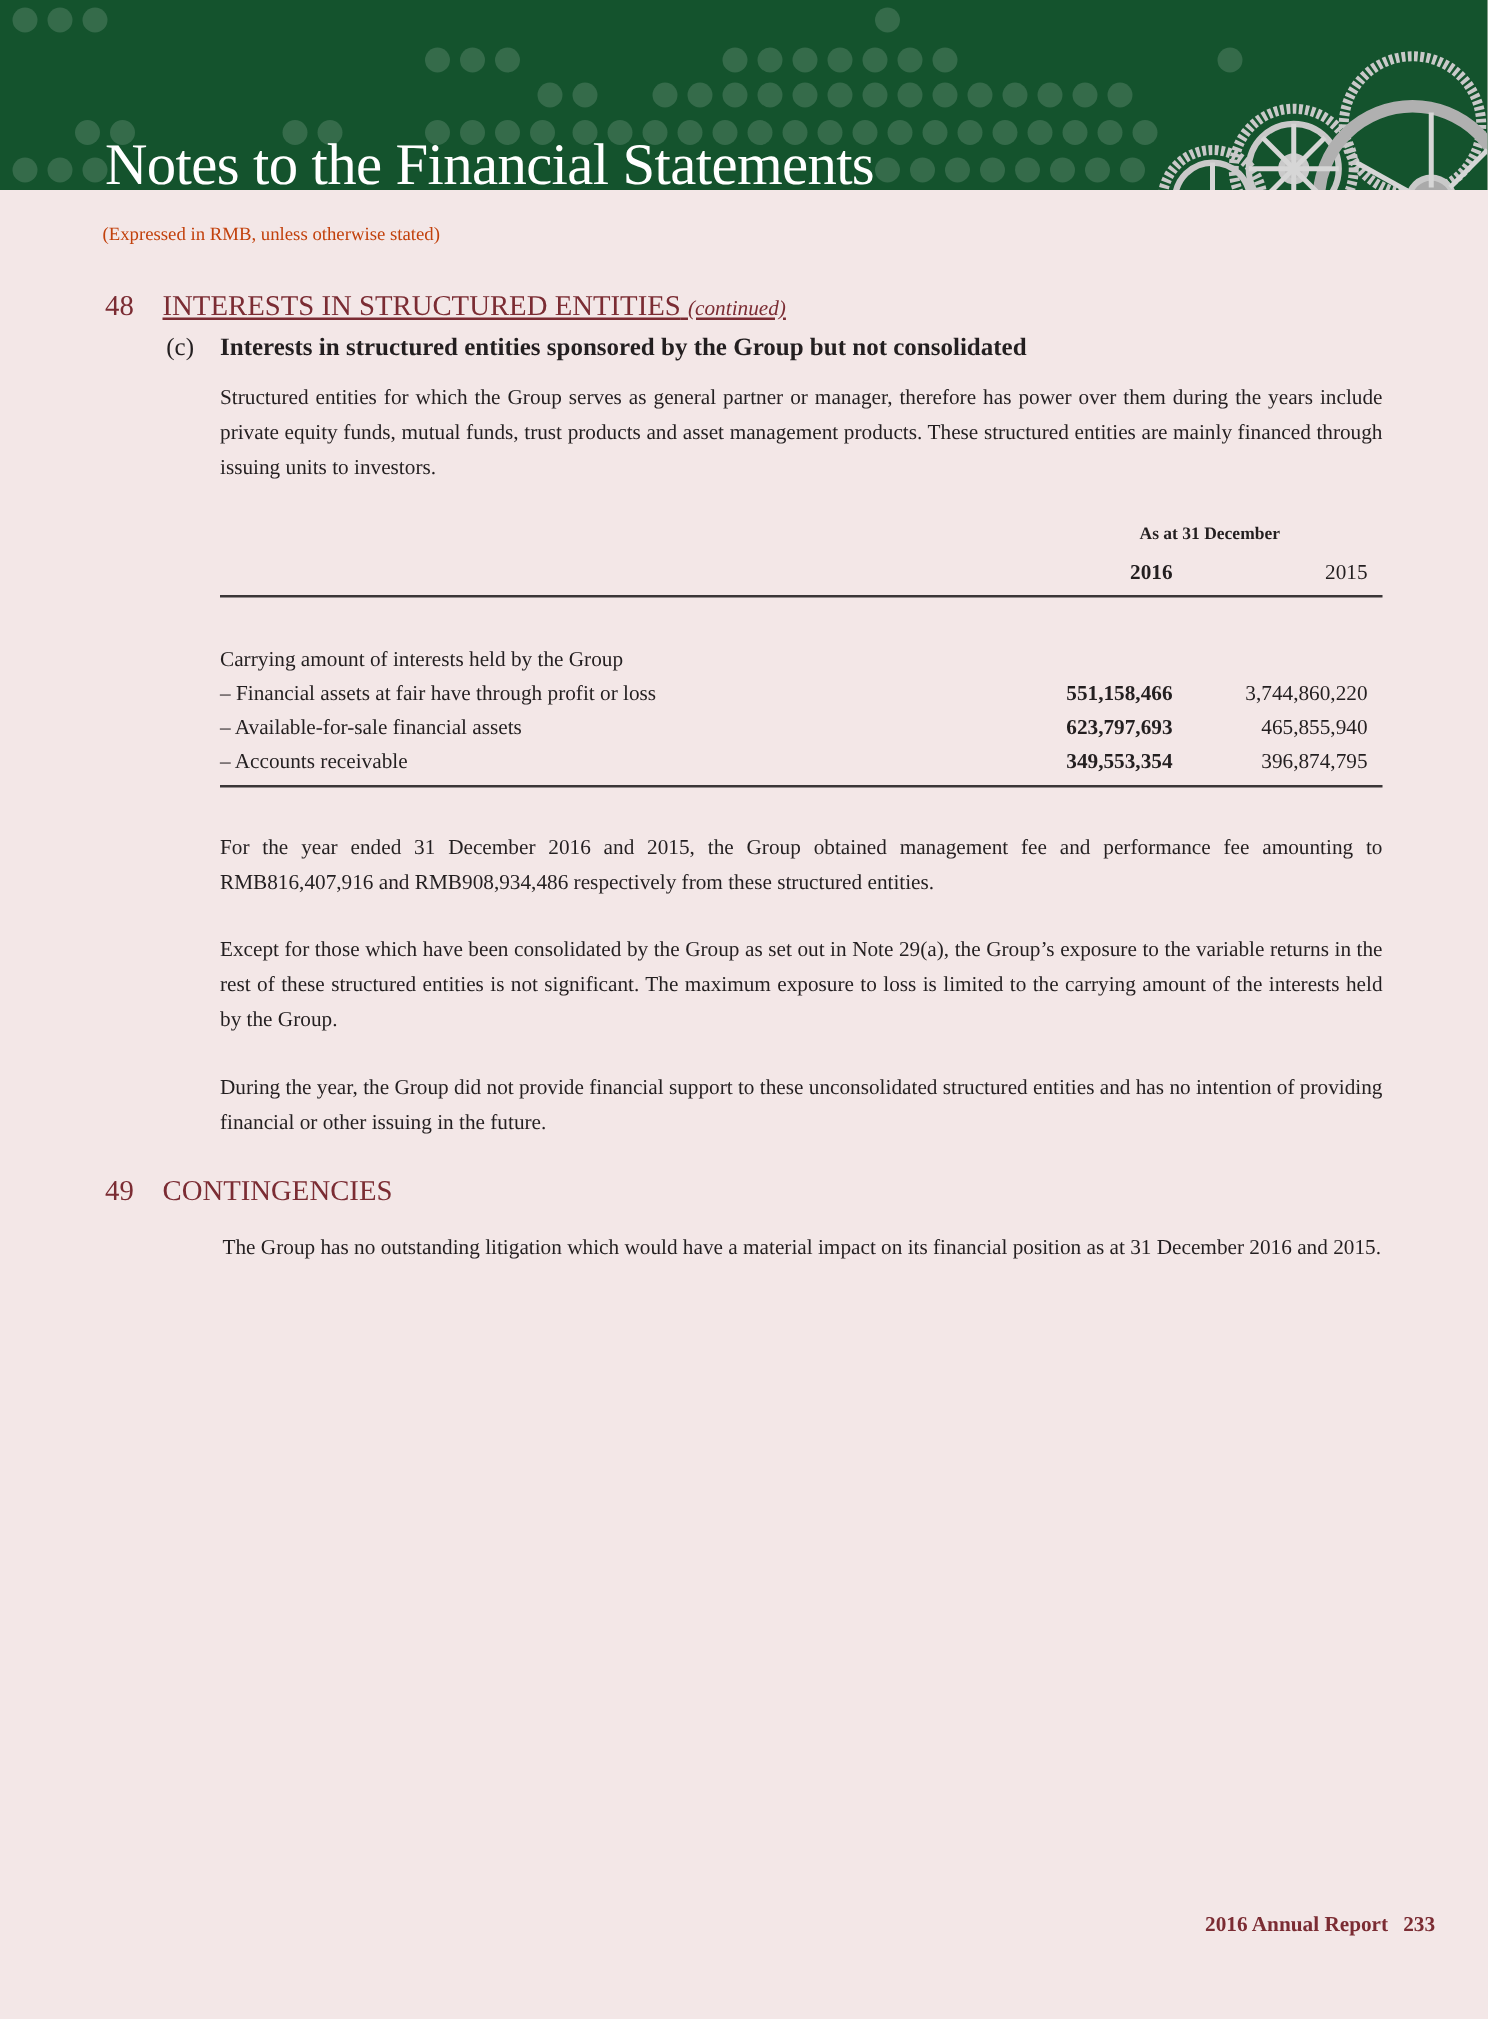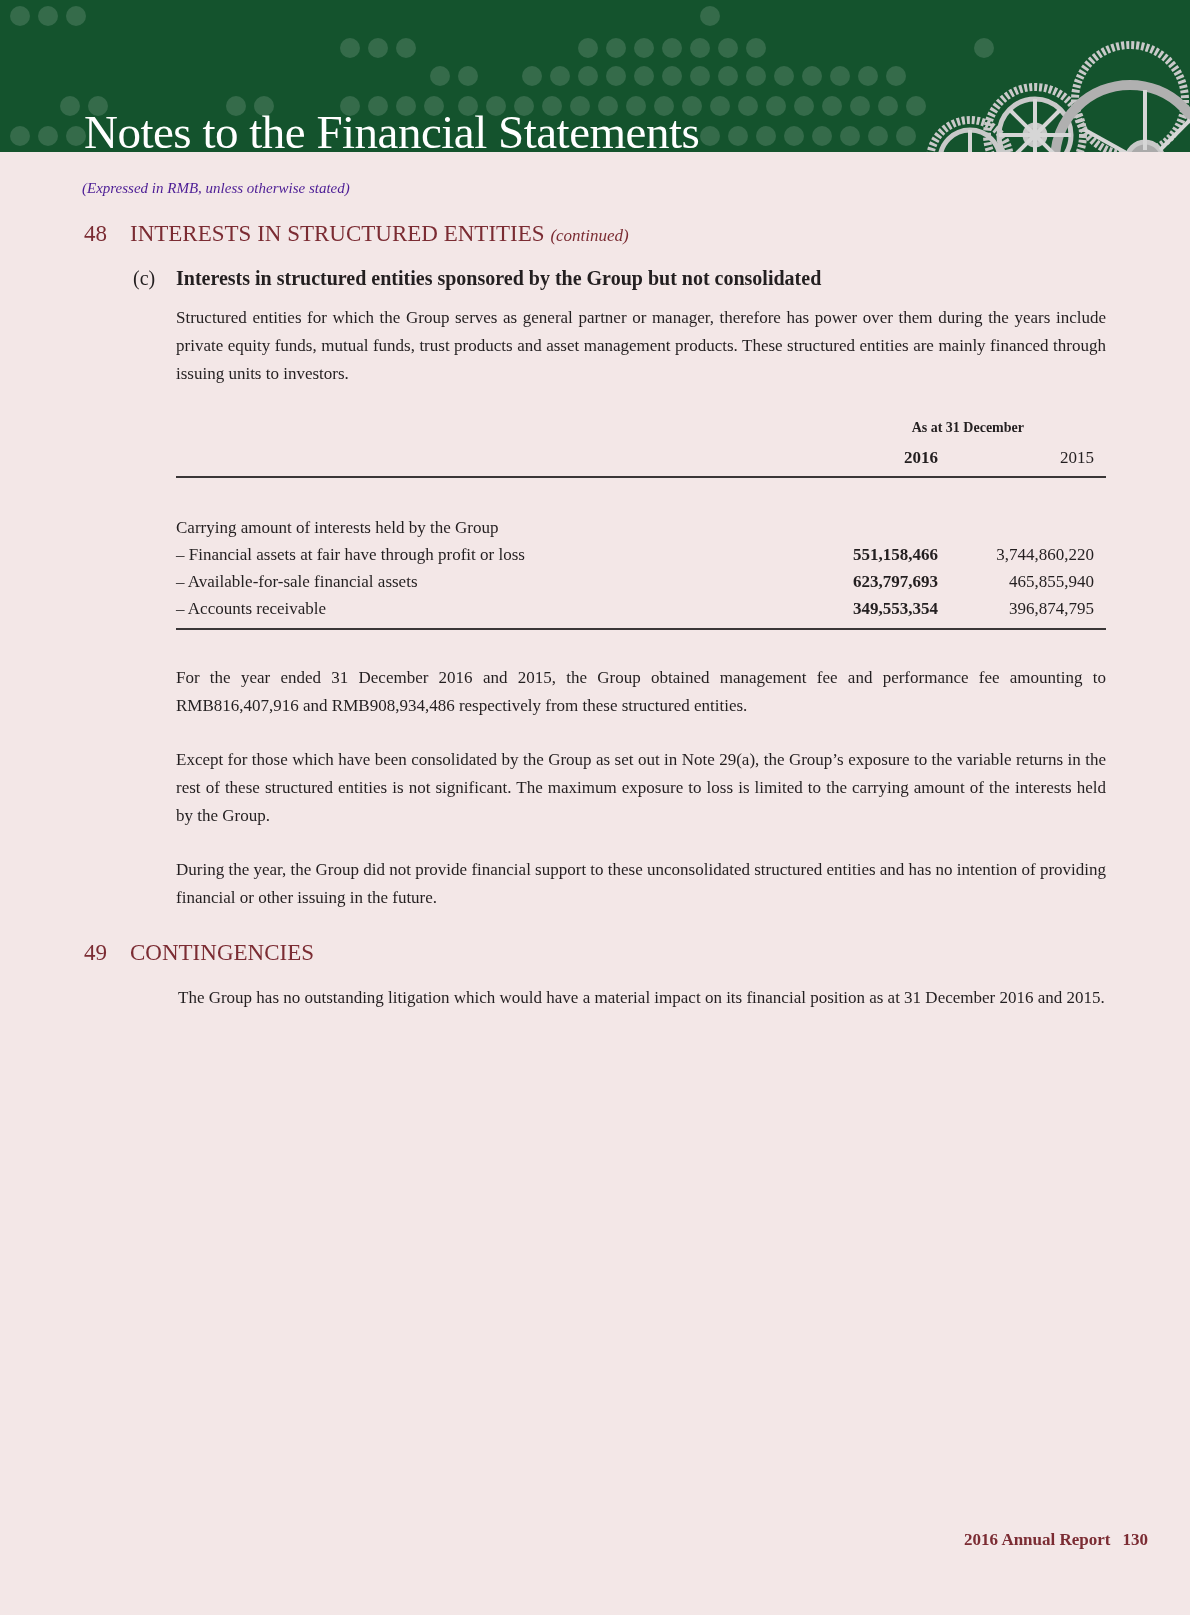--- a/index.html
+++ b/index.html
@@ -13,21 +13,21 @@
     position: absolute; left: 0; top: 0; width: 1190px; height: 152px;
     background: #14532d; overflow: hidden;
   }
   .dot { position: absolute; width: 20px; height: 20px; border-radius: 50%; background: rgba(255,255,255,0.14); }
   .banner-title {
     position: absolute; left: 84px; top: 105px;
     font-size: 47px; color: #ffffff; letter-spacing: -0.5px; white-space: nowrap;
   }
   .gears { position: absolute; left: 915px; top: 40px; width: 275px; height: 132px; }
   .subtitle {
-    position: absolute; left: 82px; top: 180px; font-size: 15px; font-style: italic; color: #4c1d95;
+    position: absolute; left: 82px; top: 180px; font-size: 15px; color: #c2410c;
   }
   .sec-head {
     position: absolute; font-size: 23px; color: #7b2c33; white-space: nowrap;
   }
   .sec-head .num { display: inline-block; width: 46px; }
   .sec-head .cont { font-style: italic; font-size: 17px; }
   .sub-head {
     position: absolute; left: 133px; top: 267px; font-size: 20px; font-weight: bold; color: #231f20; white-space: nowrap;
   }
   .sub-head .lbl { display: inline-block; width: 43px; font-weight: normal; }
@@ -154,21 +154,21 @@
       <line x1="230" y1="50" x2="230" y2="110"></line>
         <line x1="170" y1="90" x2="215" y2="115"></line>
       <line x1="275" y1="80" x2="245" y2="110"></line>
     </g>
   </svg>
   <div class="banner-title">Notes to the Financial Statements</div>
 </div>
 
 <div class="subtitle">(Expressed in RMB, unless otherwise stated)</div>
 
-<div class="sec-head" style="left:84px; top:221px;">
+<div class="sec-head" style="left:84px; top:232px;text-decoration:underline;">
   <span class="num">48</span><span>INTERESTS IN STRUCTURED ENTITIES</span>
   <span class="cont">(continued)</span>
 </div>
 
 <div class="sub-head">
   <span class="lbl">(c)</span><span>Interests in structured entities sponsored by the Group but not consolidated</span>
 </div>
 
 <div class="para" style="top:304px;">Structured entities for which the Group serves as general partner or manager, therefore has power over them during the years include private equity funds, mutual funds, trust products and asset management products. These structured entities are mainly financed through issuing units to investors.</div>
 
@@ -202,14 +202,14 @@
 <div class="para" style="top:746px;">Except for those which have been consolidated by the Group as set out in Note 29(a), the Group’s exposure to the variable returns in the rest of these structured entities is not significant. The maximum exposure to loss is limited to the carrying amount of the interests held by the Group.</div>
 <div class="para" style="top:856px;">During the year, the Group did not provide financial support to these unconsolidated structured entities and has no intention of providing financial or other issuing in the future.</div>
 
 <div class="sec-head" style="left:84px; top:940px;">
   <span class="num">49</span><span>CONTINGENCIES</span>
 </div>
 
 <div class="para para49" style="top:984px;margin-left:46px;">The Group has no outstanding litigation which would have a material impact on its financial position as at 31 December 2016 and 2015.</div>
 
 <div class="footer">
-  <span>2016 Annual Report</span><span class="pg">130</span>
+  <span>2016 Annual Report</span><span class="pg">233</span>
 </div>
 
 </body></html>

